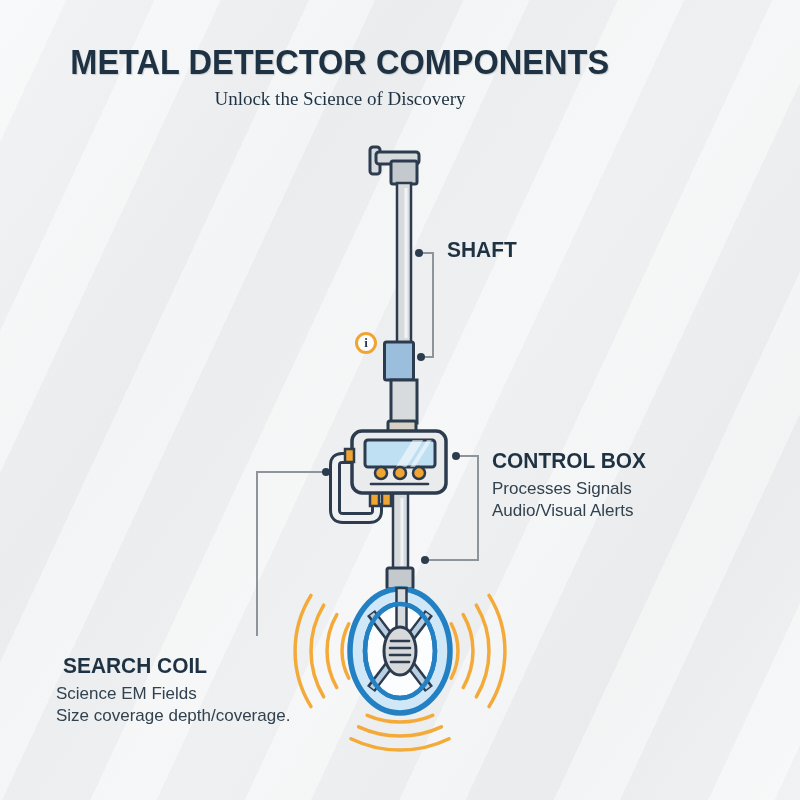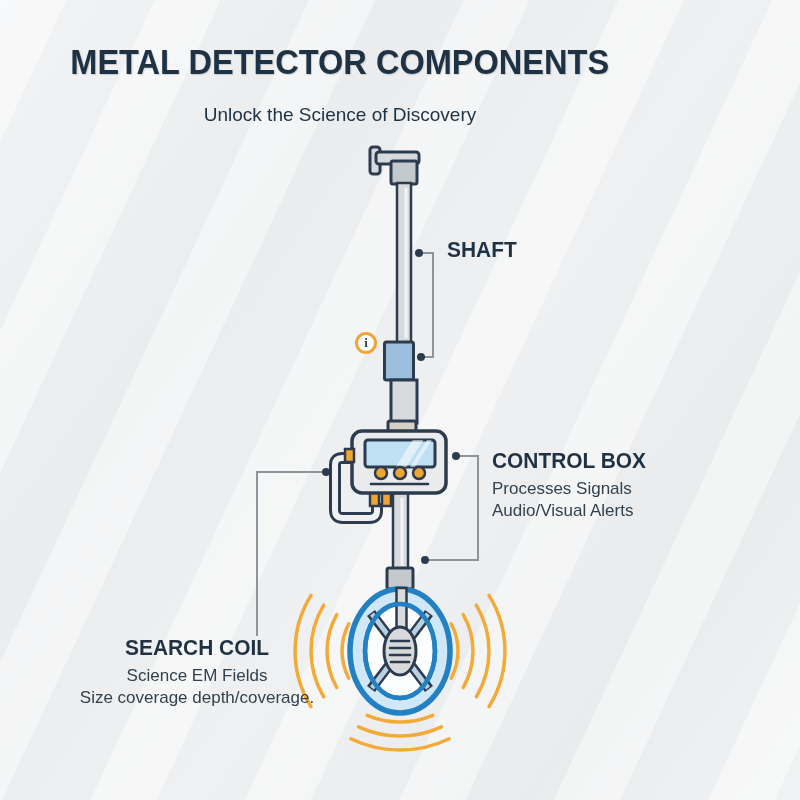--- a/index.html
+++ b/index.html
@@ -10,21 +10,21 @@
       repeating-linear-gradient(115deg, rgba(255,255,255,0.35) 0 60px, rgba(0,0,0,0.012) 60px 140px),
       linear-gradient(125deg,#f5f6f7 0%,#edeff0 30%,#f2f3f4 55%,#eceeef 80%,#f4f5f6 100%);
   }
   .abs{position:absolute;}
   .header{left:0;top:42px;width:680px;text-align:center;}
   .title{
     display:inline-block;transform:scaleX(0.93);transform-origin:center;
     font-size:35px;font-weight:700;letter-spacing:0px;color:var(--text-dark);
     text-shadow:1px 1px 1px rgba(30,45,60,0.18);white-space:nowrap;
   }
-  .subtitle{margin-top:22px;font-size:19px;color:var(--text-dark);}
+  .subtitle{margin-top:6px;font-size:19px;color:var(--text-dark);font-family:Liberation Serif, serif;}
   svg{position:absolute;left:0;top:0;}
   .leader-path{fill:none;stroke:var(--leader-gray);stroke-width:2;}
   .dot{fill:var(--navy);}
   .wave{fill:none;stroke:var(--wave-orange);stroke-width:3.5;stroke-linecap:round;}
   .part{fill:var(--shaft-fill);stroke:var(--navy);stroke-width:3;}
   .thin{stroke-width:2.5;}
   .part-dim{fill:var(--dim-fill);}
   .part-tan{fill:var(--tan-fill);}
   .collar{fill:var(--collar-blue);stroke:var(--navy);stroke-width:3;}
   .box{fill:var(--gray-fill);stroke:var(--navy);stroke-width:3.5;}
@@ -44,21 +44,21 @@
   .hub-line{stroke:var(--navy);stroke-width:2.6;stroke-linecap:round;}
   .highlight{stroke:#f6f8fa;stroke-width:3;opacity:.85;}
   .label{position:absolute;color:var(--text-sub);}
   .label h3{
     margin:0 0 4px 0;font-size:22px;font-weight:700;color:var(--text-dark);
     transform:scaleX(0.95);transform-origin:left center;white-space:nowrap;
   }
   .label .line{font-size:17px;line-height:22px;white-space:nowrap;}
   .label-shaft{left:447px;top:237px;}
   .label-control{left:492px;top:448px;}
-  .label-coil{left:56px;top:635px;width:282px;text-align:center;}
+  .label-coil{left:56px;top:653px;width:282px;}
   .label-coil h3{transform-origin:center;}
   .info-badge{
     left:355px;top:332px;width:16px;height:16px;border-radius:50%;
     border:3px solid var(--orange);background:#fdfdfd;color:var(--navy);
     font-size:13px;font-weight:700;line-height:16px;text-align:center;
     font-family:"Liberation Serif","DejaVu Serif",serif;
   }
 </style>
 </head>
 <body>

